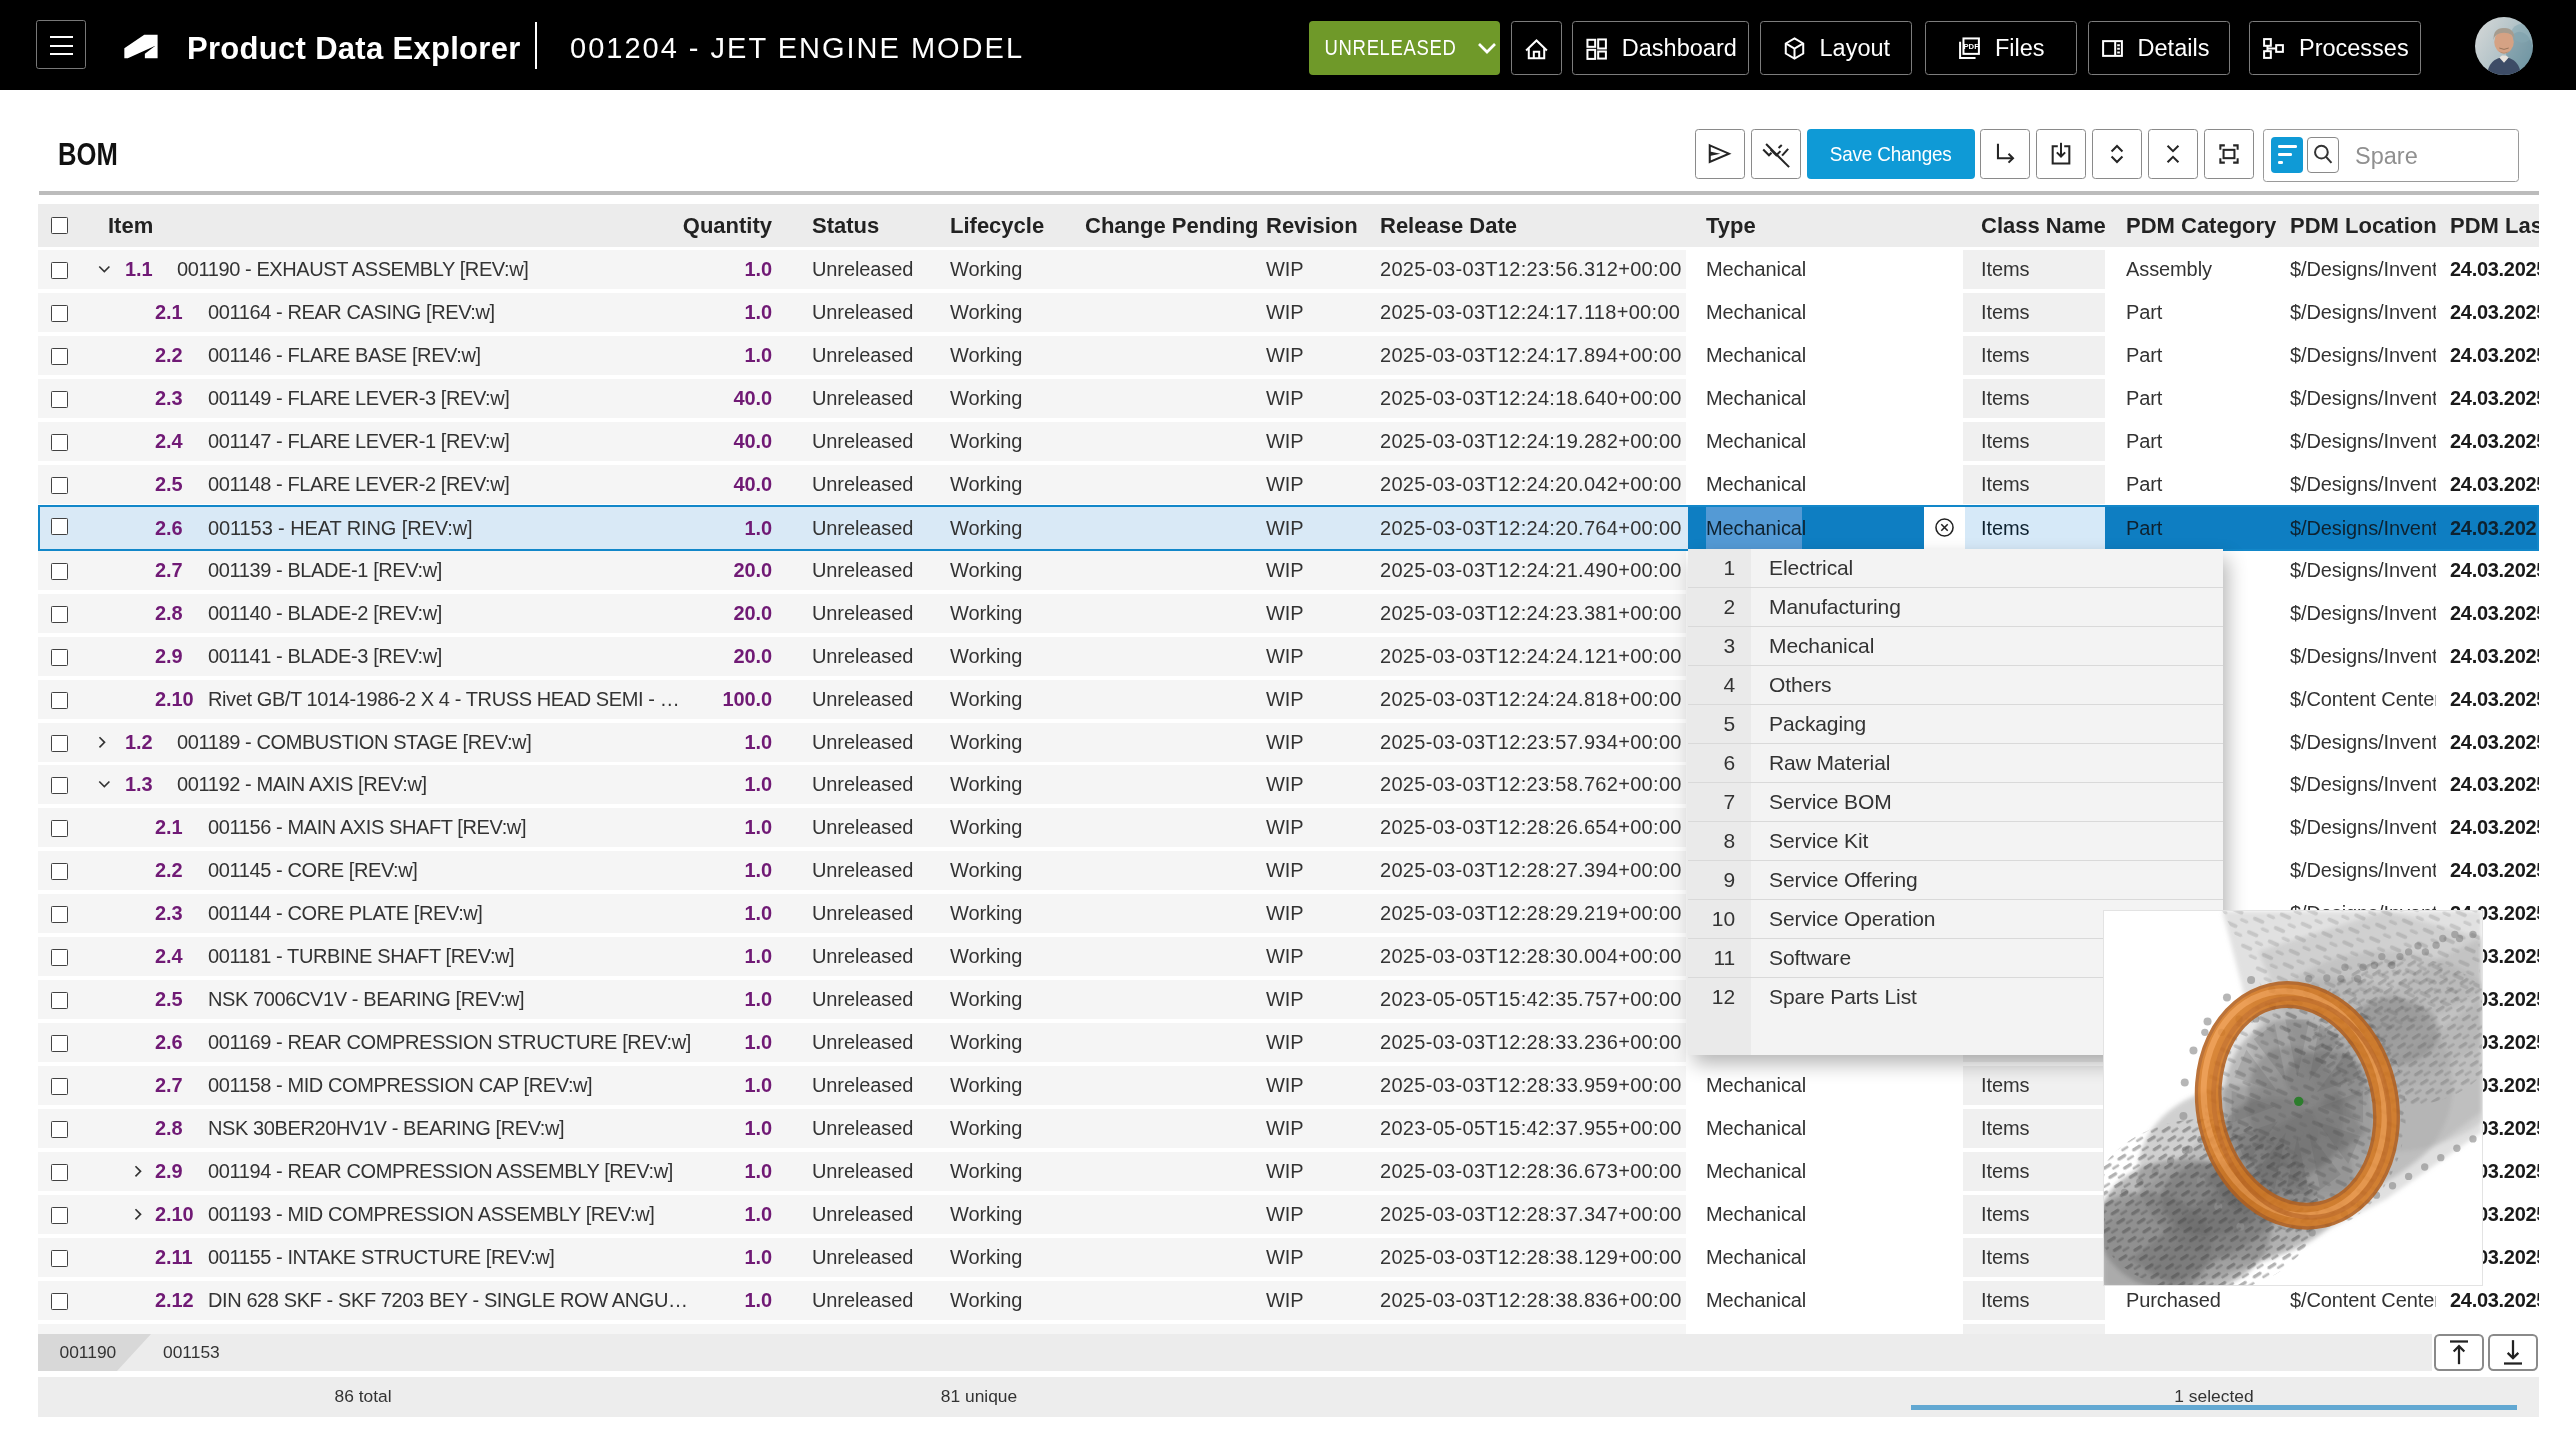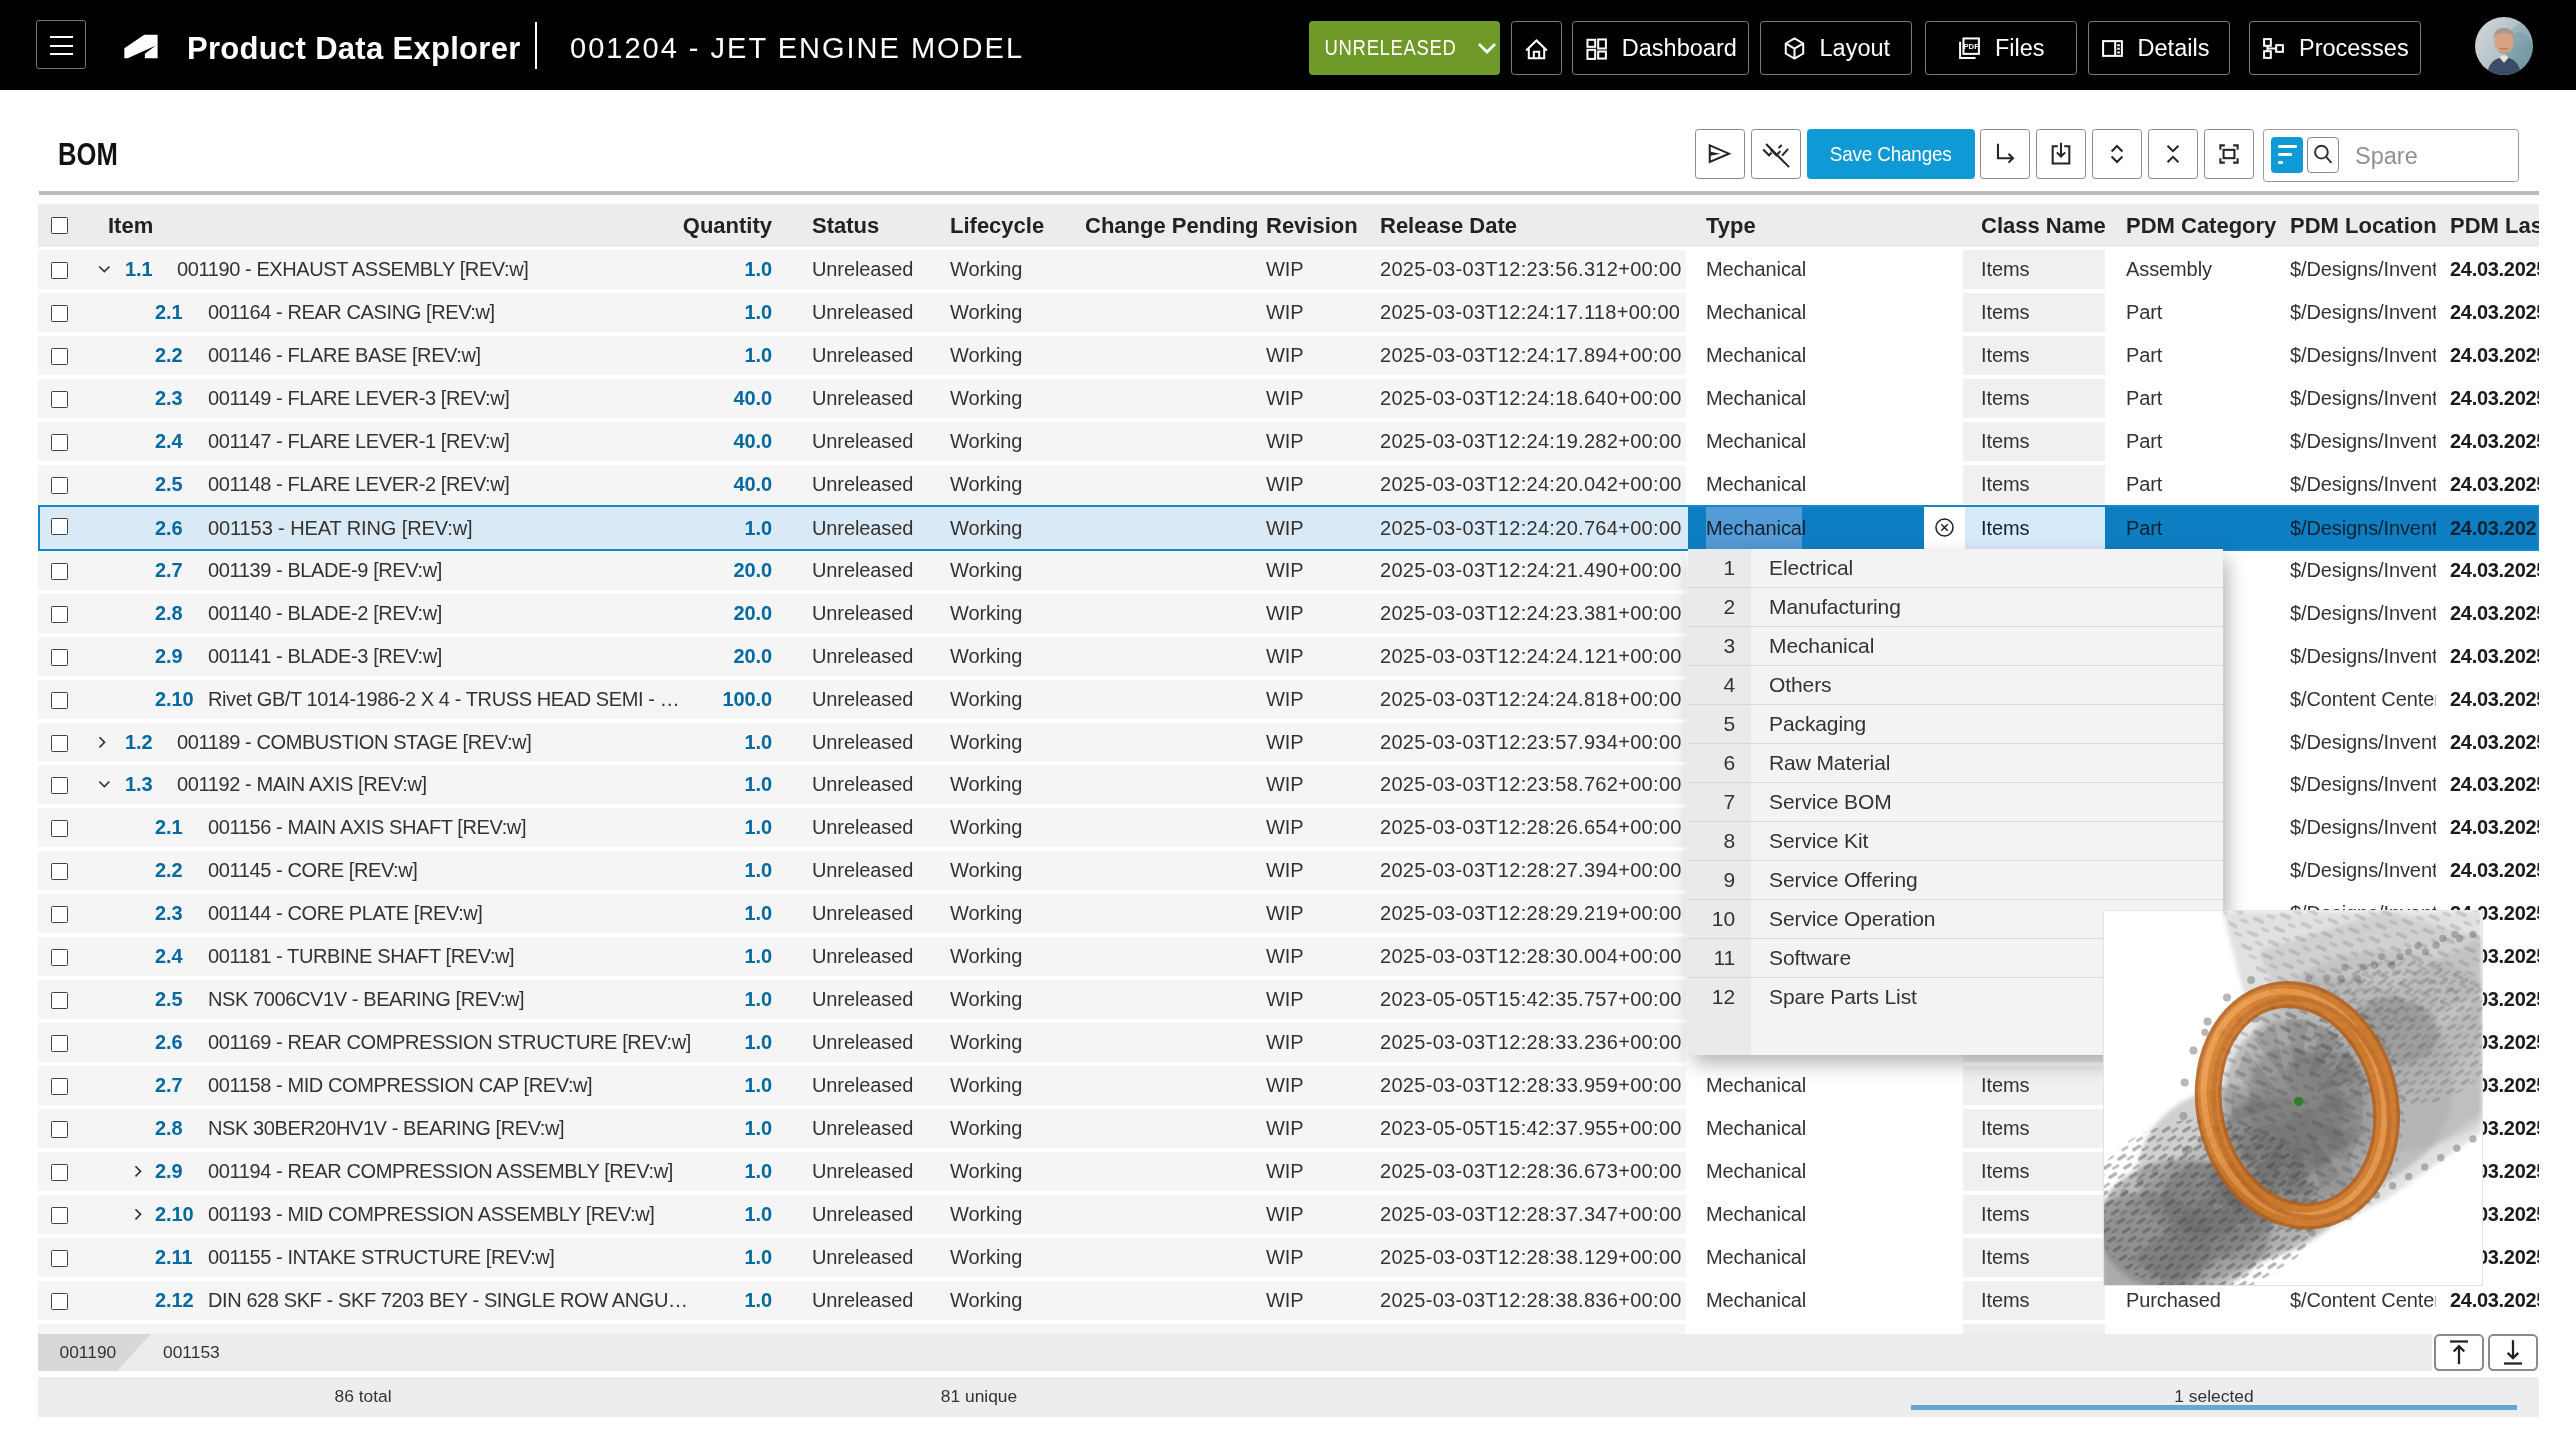--- a/index.html
+++ b/index.html
@@ -41,21 +41,21 @@
 #thead span.ckb{top:10.7px;line-height:normal}
 .sel span.ckb{top:10.7px;left:11.4px}
 .lb{position:absolute;left:0;top:0;width:1648px;height:100%;background:#f5f5f5}
 .wb{position:absolute;left:1650px;top:0;width:851px;height:100%;background:#fff}
 .gb{position:absolute;left:1925px;top:0;width:142px;height:100%;background:#f0f0f0}
 .ckb{position:absolute;left:13.4px;top:10.7px;width:17px;height:17px;border:1.7px solid #424242;border-radius:1.3px;background:#fff}
 .chv{position:absolute;top:15.4px;width:12.7px;height:8px;fill:none;stroke:#333;stroke-width:2.6}
 .chr{position:absolute;top:13.4px;width:8px;height:12.7px;fill:none;stroke:#333;stroke-width:2.6}
 .nm{max-width:504px;overflow:hidden;text-overflow:ellipsis;letter-spacing:-0.4px}
 .rel{letter-spacing:0.3px}
-.b{font-weight:bold;color:#0369a1}
+.b{font-weight:bold;color:#701a75}
 .qty{right:1767px;text-align:right}
 .d{font-weight:bold;color:#1a1a1a;font-size:20px;letter-spacing:-0.3px}
 .clip1{max-width:146px;overflow:hidden}
 .clip2{max-width:89px;overflow:hidden}
 .nv{color:#0e2230}
 
 .sel{height:46px;border:2px solid #1287c9;background:#d9e9f6;z-index:3;overflow:hidden}
 .sel span{line-height:42px}
 .sel .ckb{top:12.7px}
 .selblue{position:absolute;left:1648px;top:0;width:849px;height:100%;background:#0e7ec2}
@@ -373,21 +373,21 @@
       <span class="t nv" style="left:2086px">Part</span>
       <span class="t nv clip1" style="left:2250px">$/Designs/Inventor Sample Data</span>
       <span class="d nv clip2" style="left:2410px">24.03.2025, 10:12:45</span>
     </div>
 <div class="row" style="top:347px">
       <div class="lb"></div>
       <div class="wb"></div>
       <div class="gb"></div>
       <span class="ckb"></span>
       <span class="b" style="left:117px">2.7</span>
-      <span class="t nm" style="left:170px">001139 - BLADE-9 [REV:w]</span>
+      <span class="t nm" style="left:170px">001139 - BLADE-1 [REV:w]</span>
       <span class="b qty">20.0</span>
       <span class="t" style="left:774px">Unreleased</span>
       <span class="t" style="left:912px">Working</span>
       <span class="t" style="left:1228px">WIP</span>
       <span class="t rel" style="left:1342px">2025-03-03T12:24:21.490+00:00</span>
       <span class="t" style="left:1668px">Mechanical</span>
       <span class="t" style="left:1943px">Items</span>
       <span class="t" style="left:2088px">Part</span>
       <span class="t clip1" style="left:2252px">$/Designs/Inventor Sample Data</span>
       <span class="d clip2" style="left:2412px">24.03.2025, 10:12:45</span>

